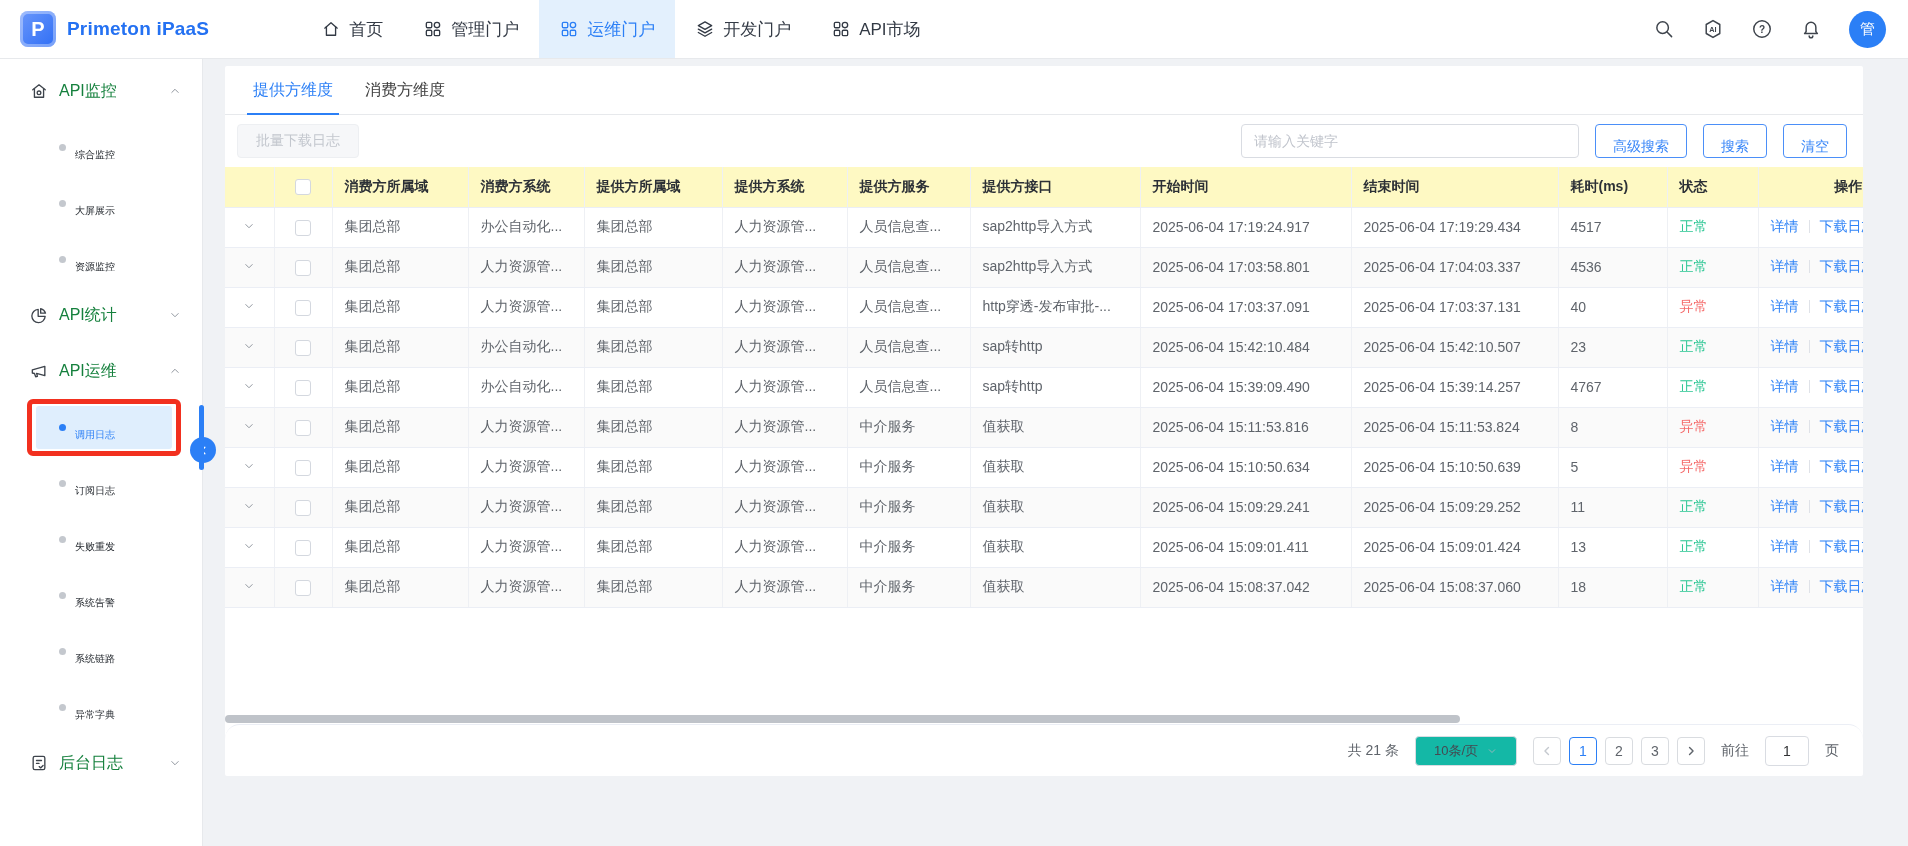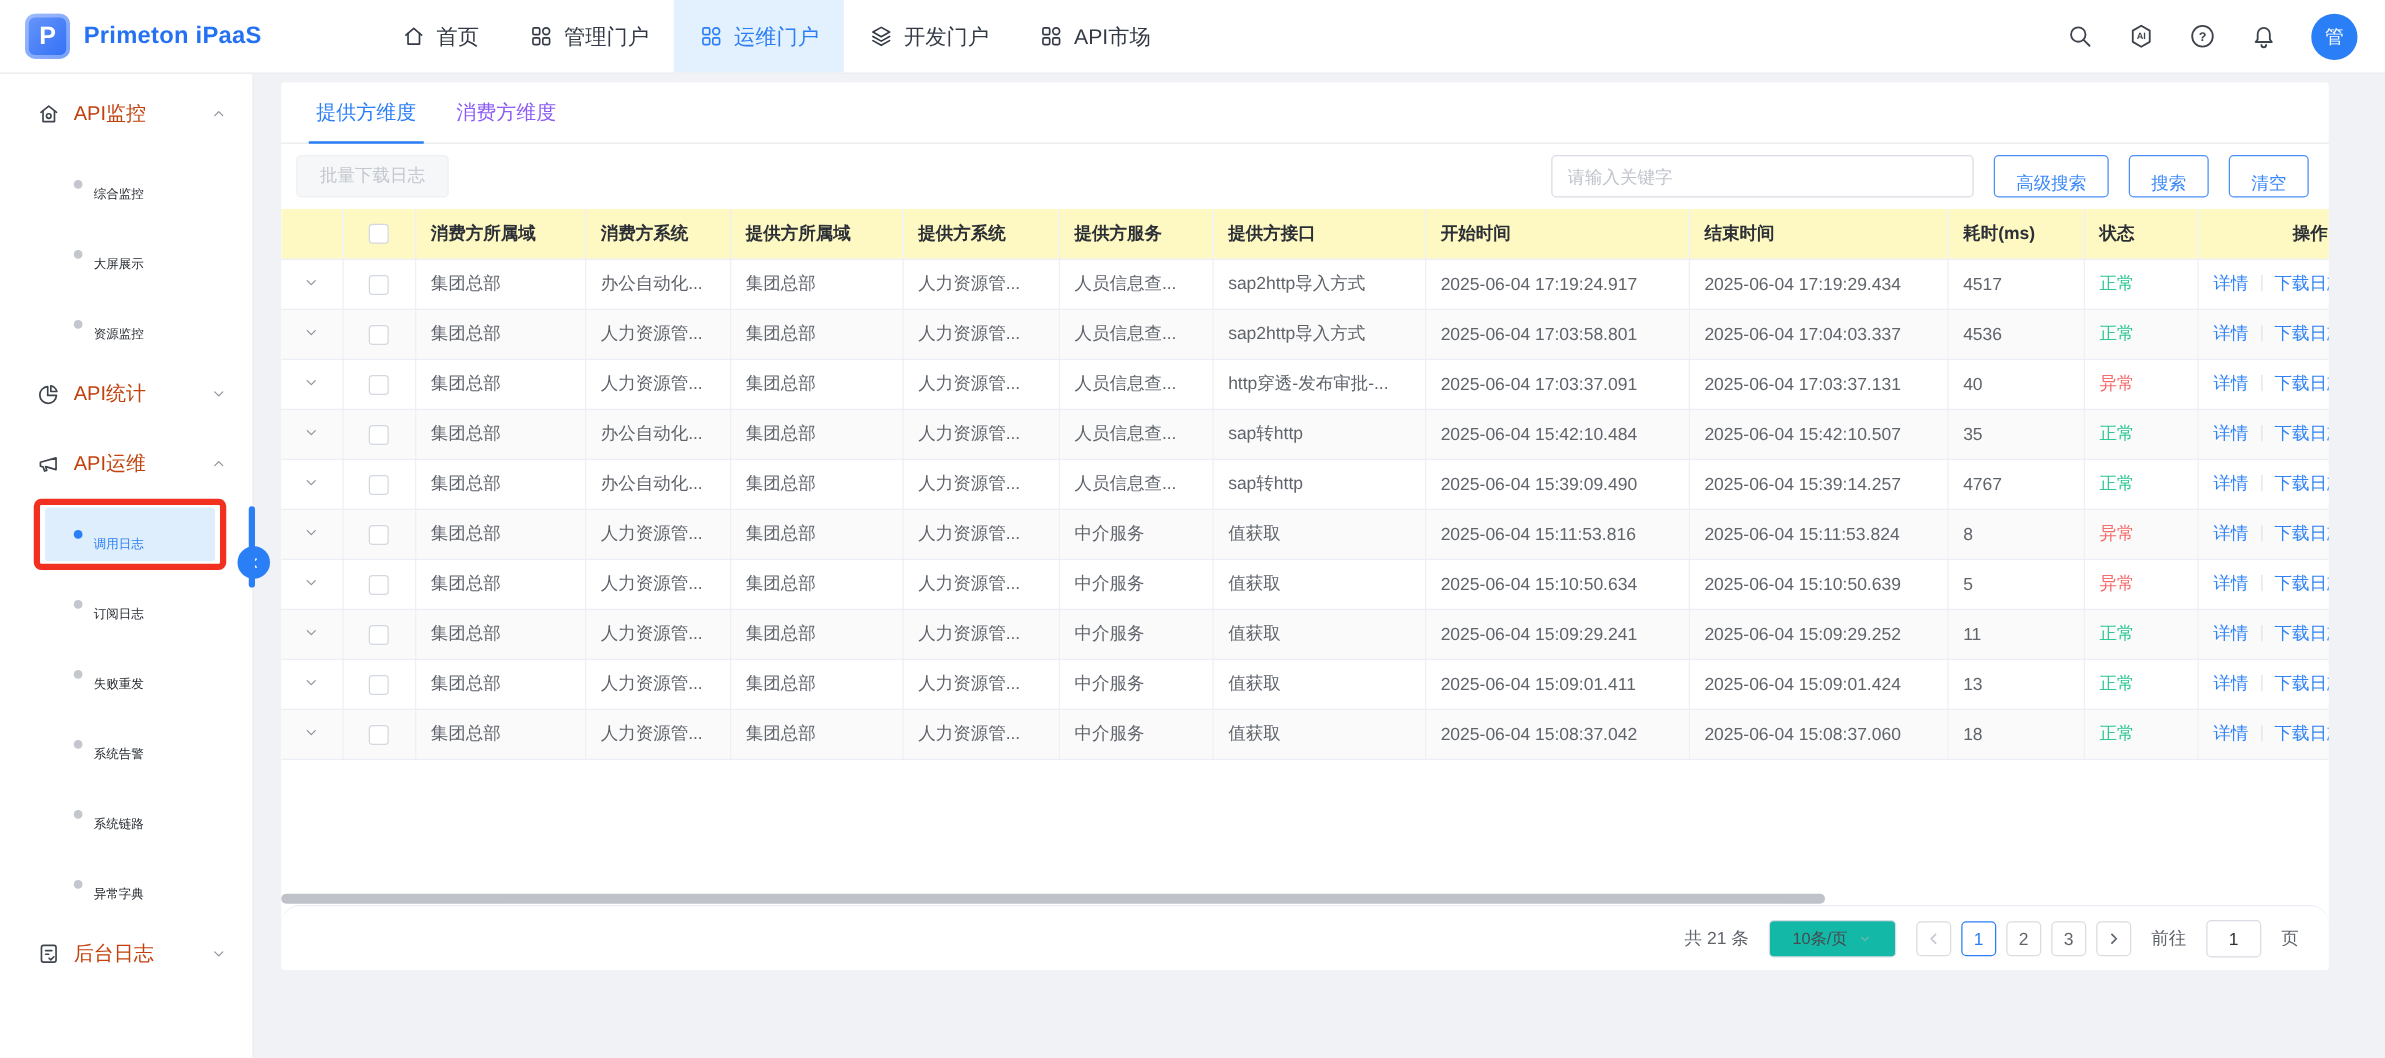--- a/index.html
+++ b/index.html
@@ -39,21 +39,21 @@
   }
 
   
   .layout { display:flex; height:787px; }
   .sidebar {
     width:203px; background:#fff; border-right:1px solid #e7e9ec; position:relative; flex:none;
   }
   .side-nav { padding-top:4px; }
   .side-parent { height:56px; display:flex; align-items:center; padding:0 20px 0 29px; cursor:pointer; }
   .side-parent .icon { width:20px; height:20px; color:#3e444c; flex:none; }
-  .side-parent .plabel { margin-left:10px; font-size:16px; color:#c2410c; }
+  .side-parent .plabel { margin-left:10px; font-size:16px; color:#15803d; }
   .side-parent .chev { margin-left:auto; width:14px; height:14px; color:#8a9099; }
   .side-child { height:56px; display:flex; align-items:center; padding-left:59px; cursor:pointer; position:relative; }
   .side-child .dot { width:7px; height:7px; border-radius:50%; background:#c4c8ce; margin-right:9px; position:relative; z-index:2; }
   .side-child .clabel { font-size:10px; color:#24292f; position:relative; z-index:2;margin-top:16px; }
   .side-child.active .dot { background:#2b7ff6; }
   .side-child.active .clabel { color:#2b7ff6; }
   .side-child.active::before {
     content:""; position:absolute; left:36px; right:30px; top:7px; bottom:6px;
     background:#dfeefd; border-radius:3px; z-index:1;
   }
@@ -70,21 +70,21 @@
   .side-scroll-thumb {
     position:absolute; top:346px; left:199px; width:5px; height:65px; border-radius:3px;
     background:#2b7ff6; z-index:4;
   }
 
   
   .main { flex:1; padding:7px 45px 0 22px; }
   .card { width:1638px; height:710px; background:#fff; border-radius:2px; display:flex; flex-direction:column; position:relative; }
 
   .tabs { display:flex; padding:0 12px; border-bottom:1px solid #e7e9ec; height:49px; flex:none; }
-  .tab { padding:0 16px; display:flex; align-items:center; font-size:16px; color:#8b5cf6; cursor:pointer; position:relative; }
+  .tab { padding:0 16px; display:flex; align-items:center; font-size:16px; color:#404040; cursor:pointer; position:relative; }
   .tab.active { color:#2b7ff6; }
   .tab.active::after { content:""; position:absolute; left:10px; right:10px; bottom:-1px; height:2px; background:#2b7ff6; }
 
   .toolbar { display:flex; align-items:center; padding:9px 16px 9px 12px; height:52px; flex:none; }
   .btn { font-size:14px; border-radius:4px; height:34px; cursor:pointer; font-family:inherit; }
   .btn-disabled { background:#f6f7f9; border:1px solid #edeff2; color:#c3c7ce; padding:0 18px; cursor:not-allowed; }
   .toolbar-right { margin-left:auto; display:flex; align-items:center; gap:16px; }
   .search-input {
     width:338px; height:34px; border:1px solid #d9dce2; border-radius:4px; padding:0 12px;
     font-size:14px; color:#303133; font-family:inherit; outline:none;
@@ -458,21 +458,21 @@
                   </span></td>
                 <td class="c-checkbox"><span class="checkbox"></span></td>
                 <td class="c-consumer_domain">集团总部</td>
                 <td class="c-consumer_system">办公自动化...</td>
                 <td class="c-provider_domain">集团总部</td>
                 <td class="c-provider_system">人力资源管...</td>
                 <td class="c-provider_service">人员信息查...</td>
                 <td class="c-provider_api">sap转http</td>
                 <td class="c-start_time">2025-06-04 15:42:10.484</td>
                 <td class="c-end_time">2025-06-04 15:42:10.507</td>
-                <td class="c-duration">35</td>
+                <td class="c-duration">23</td>
                 <td class="c-status"><span class="status-normal">正常</span></td>
                 <td class="c-actions"><a class="link">详情</a><span class="act-divider"></span><a class="link">下载日志</a></td>
               </tr>
               <tr>
                 <td class="c-expand"><span class="icon row-chevron">
                     <svg viewBox="0 0 24 24" fill="none" stroke="currentColor" stroke-width="1.6" stroke-linecap="round" stroke-linejoin="round">
                       <path d="m6.5 9.5 5.5 5.5 5.5-5.5"></path>
                     </svg>
                   </span></td>
                 <td class="c-checkbox"><span class="checkbox"></span></td>

